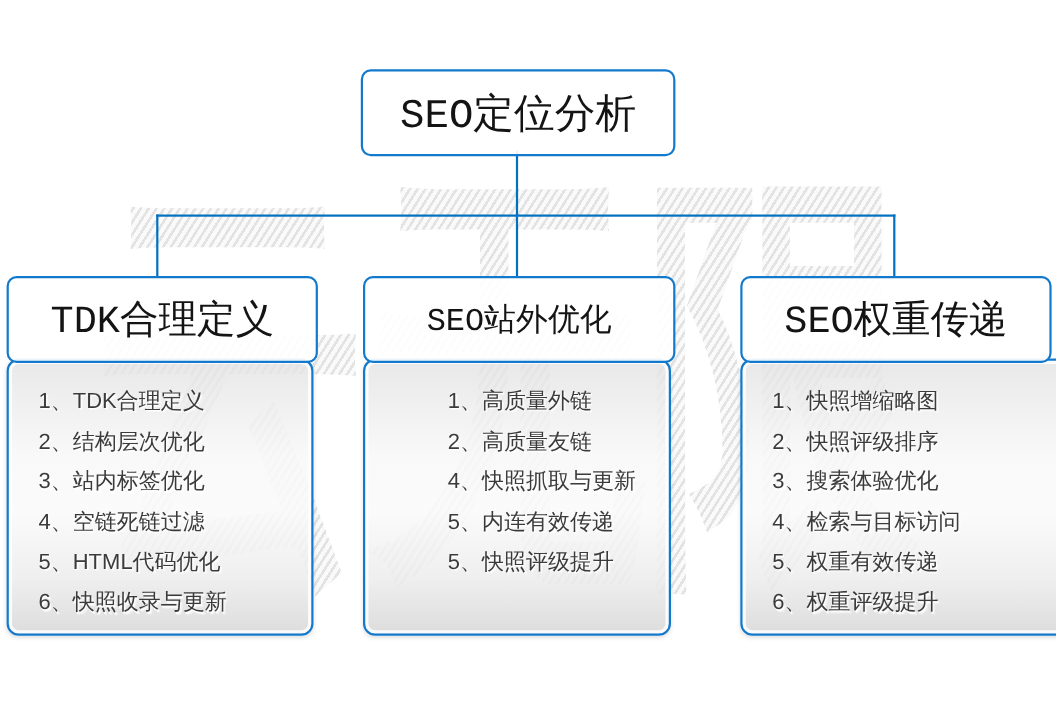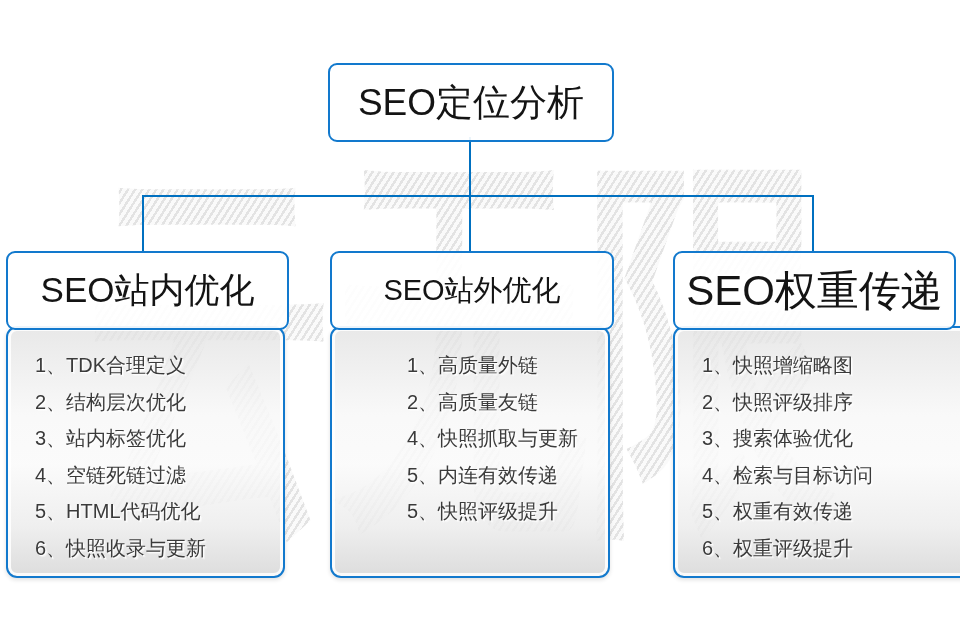--- a/index.html
+++ b/index.html
@@ -21,26 +21,27 @@
   .line{position:absolute;background:#0070c0;z-index:2;}
   .line.v{width:2px;}
   .line.h{height:2px;}
   
   .node{
     position:absolute;z-index:4;
     background:rgba(255,255,255,0.92);
     border:2px solid #1279cd;border-radius:9px;
     display:flex;align-items:center;justify-content:center;
     color:#141414;
+    font-family:Liberation Mono, monospace;
   }
   .node .node-label{white-space:nowrap;}
   .top-node{left:328px;top:63px;width:282px;height:75px;font-size:37px;}
   .hdr-1{left:6px;top:251px;width:279px;height:75px;font-size:35px;}
   .hdr-2{left:330px;top:251px;width:280px;height:75px;font-size:29px;}
-  .hdr-3{left:673px;top:251px;width:279px;height:75px;font-size:42px;}
+  .hdr-3{left:673px;top:251px;width:279px;height:75px;font-size:35px;}
   
   .body-card{
     position:absolute;top:326px;height:252px;z-index:3;
     border:2px solid #1279cd;border-radius:11px;
     background:linear-gradient(180deg,
       rgba(226,226,226,0.78) 0%,
       rgba(248,248,248,0.88) 35%,
       rgba(250,250,250,0.88) 55%,
       rgba(236,236,236,0.85) 80%,
       rgba(216,216,216,0.88) 100%);
@@ -69,21 +70,21 @@
   <div class="line h" style="left:142px;top:195px;width:672px;"></div>
   <div class="line v" style="left:142px;top:195px;height:57px;"></div>
   <div class="line v" style="left:469px;top:195px;height:57px;"></div>
   <div class="line v" style="left:812px;top:195px;height:57px;"></div>
 
   <div class="node top-node">
     <span class="node-label">SEO定位分析</span>
   </div>
 
   <div class="node hdr-1">
-    <span class="node-label">SEO站内优化</span>
+    <span class="node-label">TDK合理定义</span>
   </div>
   <div class="body-card bd-1">
     <ol>
       <li>1、TDK合理定义</li>
       <li>2、结构层次优化</li>
       <li>3、站内标签优化</li>
       <li>4、空链死链过滤</li>
       <li>5、HTML代码优化</li>
       <li>6、快照收录与更新</li>
     </ol>

